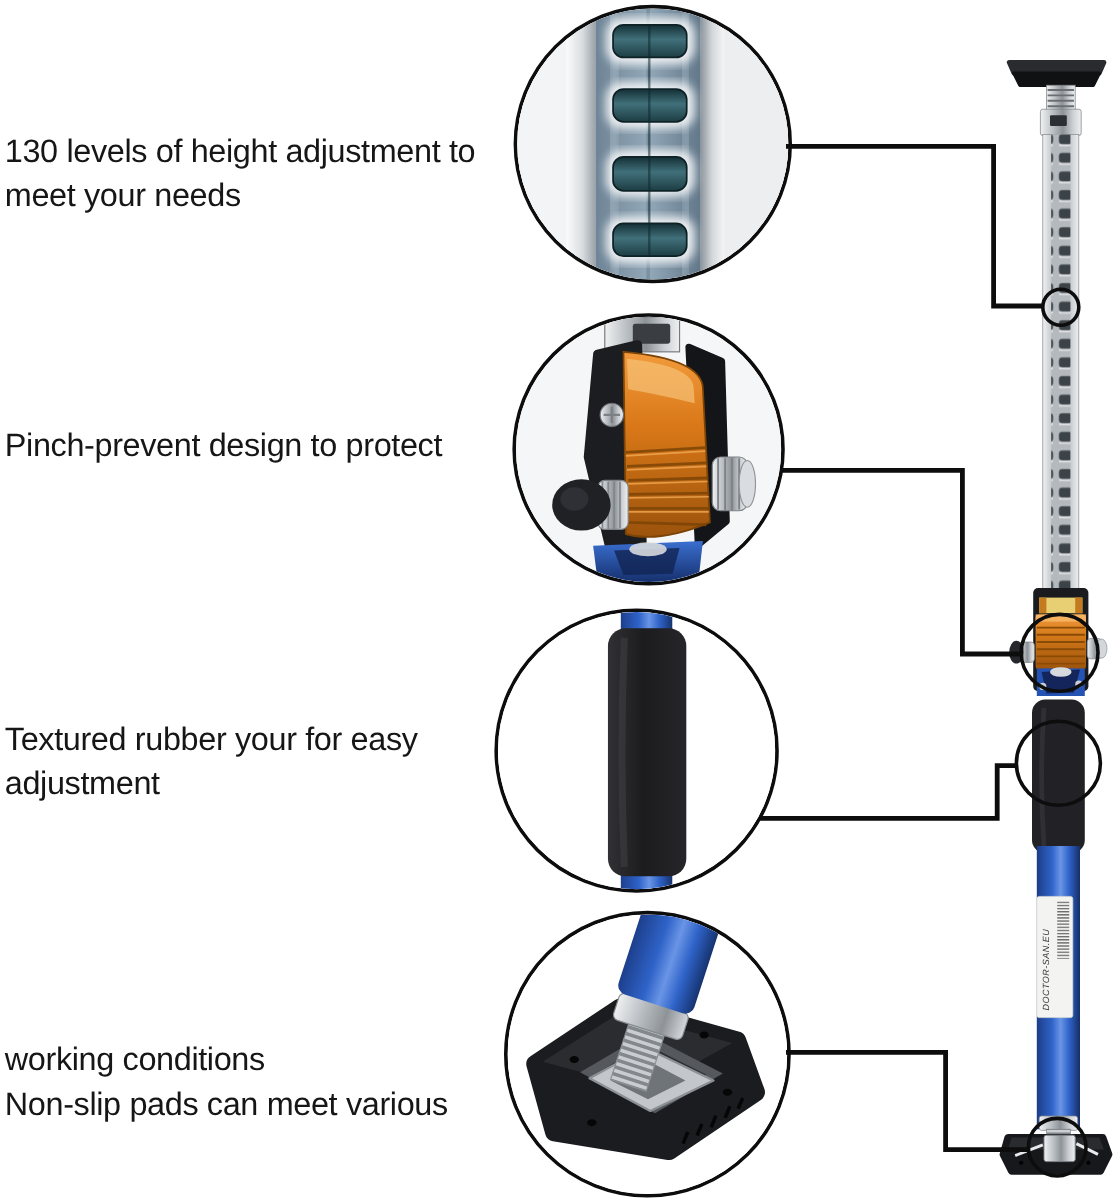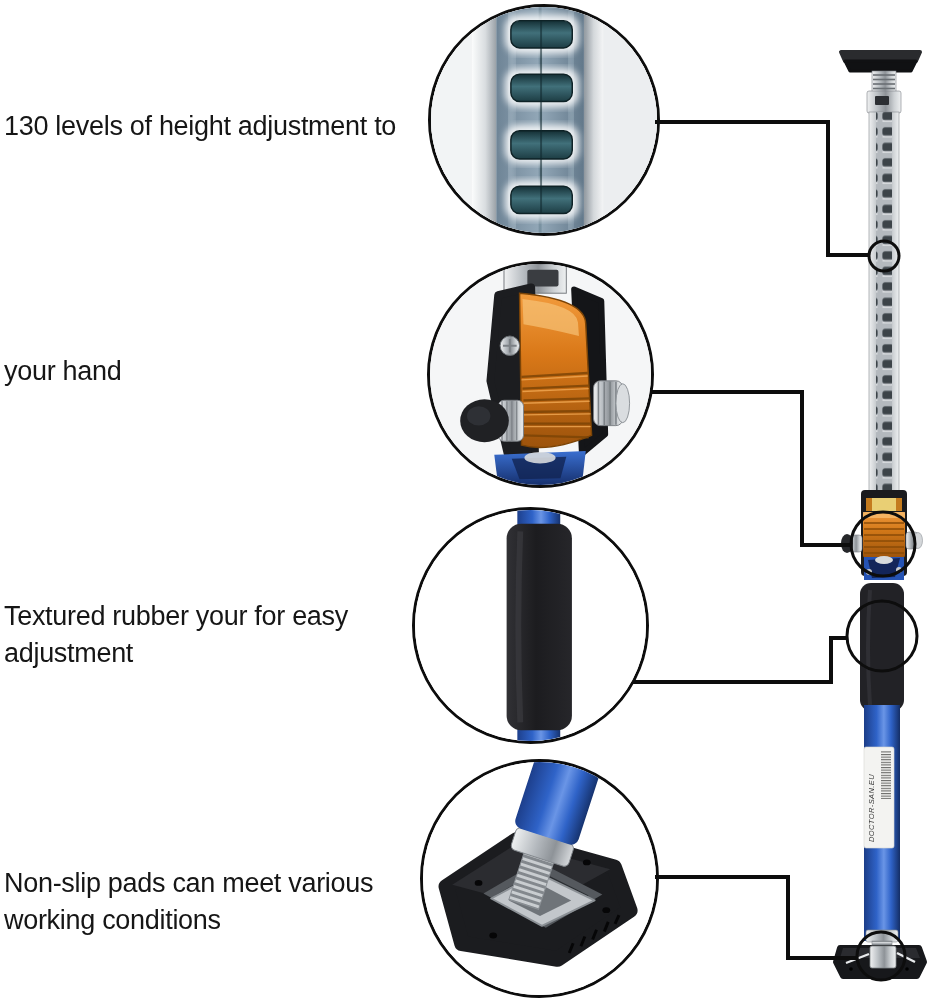--- a/index.html
+++ b/index.html
@@ -12,31 +12,32 @@
   .callout svg{display:block;width:100%;height:100%;}
   #product-svg,#lines-svg{position:absolute;left:0;top:0;pointer-events:none;}
 </style>
 </head>
 <body>
 
 <div id="canvas">
 
   <div class="feature" style="top:108px">
     <div>130 levels of height adjustment to</div>
+    <div>meet your needs</div>
   </div>
   <div class="feature" style="top:353px">
-    <div>your hand</div>
+    <div>Pinch-prevent design to protect</div>
   </div>
   <div class="feature" style="top:598px">
     <div>Textured rubber your for easy</div>
     <div>adjustment</div>
   </div>
   <div class="feature" style="top:865px">
+    <div>working conditions</div>
     <div>Non-slip pads can meet various</div>
-    <div>working conditions</div>
   </div>
 
   <div class="callout" style="left:428px;top:4px;width:232px;height:232px">
     <svg viewBox="0 0 232 232">
       <defs>
         <linearGradient id="c1-railL" x1="0" y1="0" x2="1" y2="0">
           <stop offset="0" stop-color="#fbfcfc"></stop>
             <stop offset=".55" stop-color="#d9dde0"></stop>
             <stop offset="1" stop-color="#9aa1a7"></stop>
         </linearGradient>

